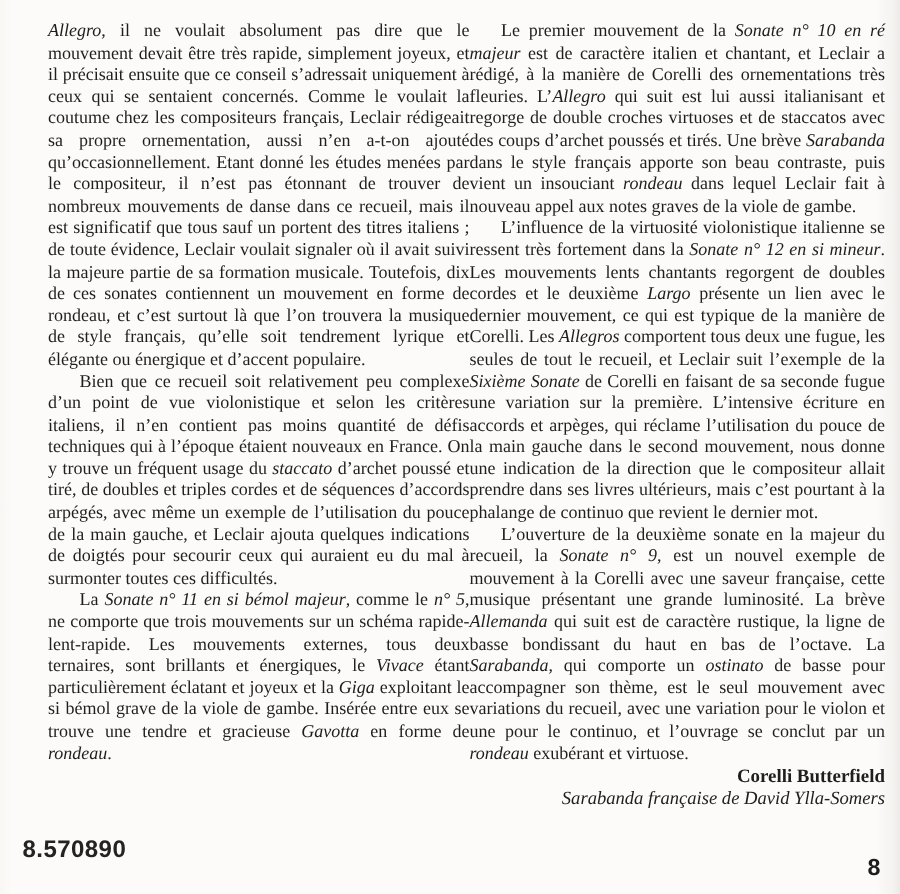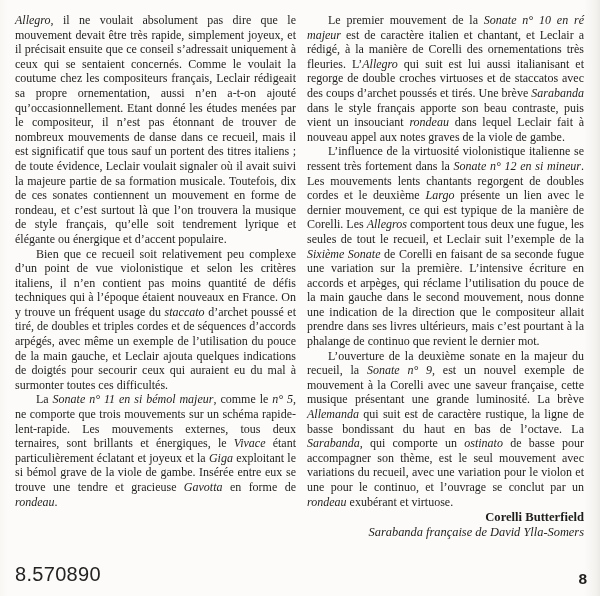--- a/index.html
+++ b/index.html
@@ -17,22 +17,23 @@
     position: relative;
     width: 600px;
     height: 596px;
     color: #1e1e1e;
     background:
       linear-gradient(to right, #f8f7f4 0px, #fcfbf9 8px, #fcfbf9 584px, #f3f2ef 596px, #eceae7 600px),
       #fcfbf9;
   }
   .cols {
     display: flex;
-    padding: 13px 14px 0 15px;
-    gap: 11px;
+    padding: 13px 14px 0 32px;
+    gap: 0;
+    justify-content: space-between;
   }
   .col {
     font-size: 12px;
     line-height: 14.6px;
     text-align: justify;
     text-justify: inter-word;
     hyphens: none;
   }
   .col-left  { width: 281px; flex: 0 0 281px; }
   .col-right { width: 277px; flex: 0 0 277px; }
@@ -52,24 +53,24 @@
     line-height: 15px;
   }
   .credit-translation {
     font-style: italic;
     font-size: 12.4px;
     line-height: 15px;
   }
   .catalog {
     position: absolute;
     left: 15px;
-    bottom: 10px;
+    bottom: 20px;
     font-family: "Liberation Sans", "DejaVu Sans", sans-serif;
-    font-weight: normal;
-    font-size: 20px;
+    font-weight: bold;
+    font-size: 16px;
     letter-spacing: 0.3px;
     color: #232323;
   }
   .pagenum {
     position: absolute;
     right: 13px;
     bottom: 8px;
     font-family: "Liberation Sans", "DejaVu Sans", sans-serif;
     font-weight: bold;
     font-size: 15.5px;

